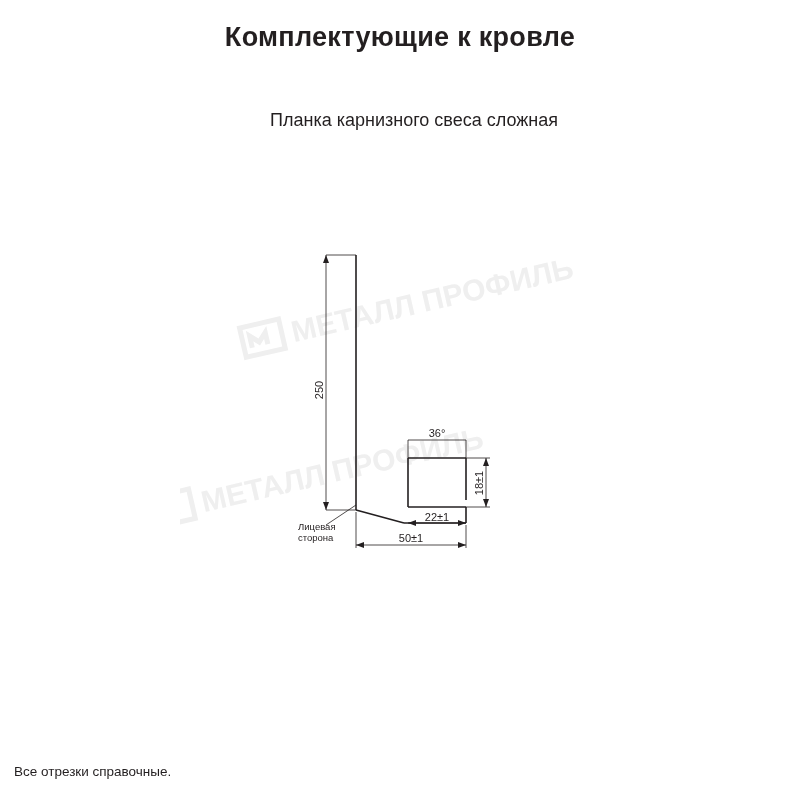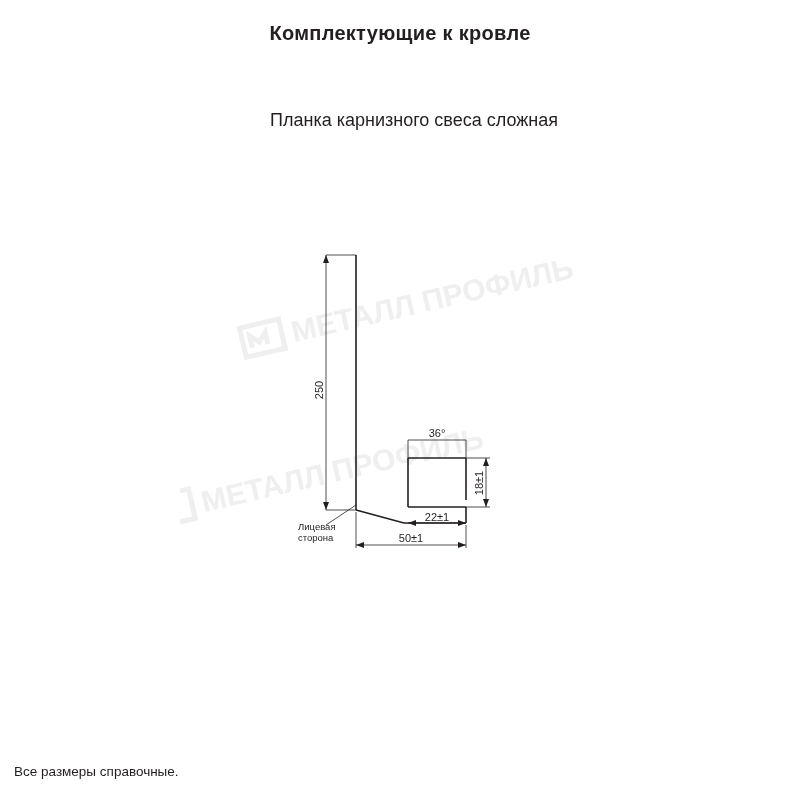--- a/index.html
+++ b/index.html
@@ -18,21 +18,21 @@
   .page {
     position: absolute;
     inset: 0;
   }
   .title {
     position: absolute;
     top: 22px;
     left: 0;
     width: 800px;
     text-align: center;
-    font-size: 20px;
+    font-size: 27px;
     font-weight: bold;
     letter-spacing: 0.3px;
   }
   .subtitle {
     position: absolute;
     top: 108px;
     left: 0;
     width: 800px;
     text-align: center;
     font-size: 18px;
@@ -158,16 +158,16 @@
       <g stroke="#231f20" stroke-width="0.8" fill="none">
         <line x1="176" y1="305" x2="146" y2="325"></line>
       </g>
       <text class="leadtext" x="118" y="330">Лицевая</text>
       <text class="leadtext" x="118" y="341">сторона</text>
 
     </svg>
   </div>
 
   <div class="notes">
-    <div>Все размеры справочные.</div>
+    <div>Все отрезки справочные.</div>
   </div>
 
 </div>
 
 </body></html>

